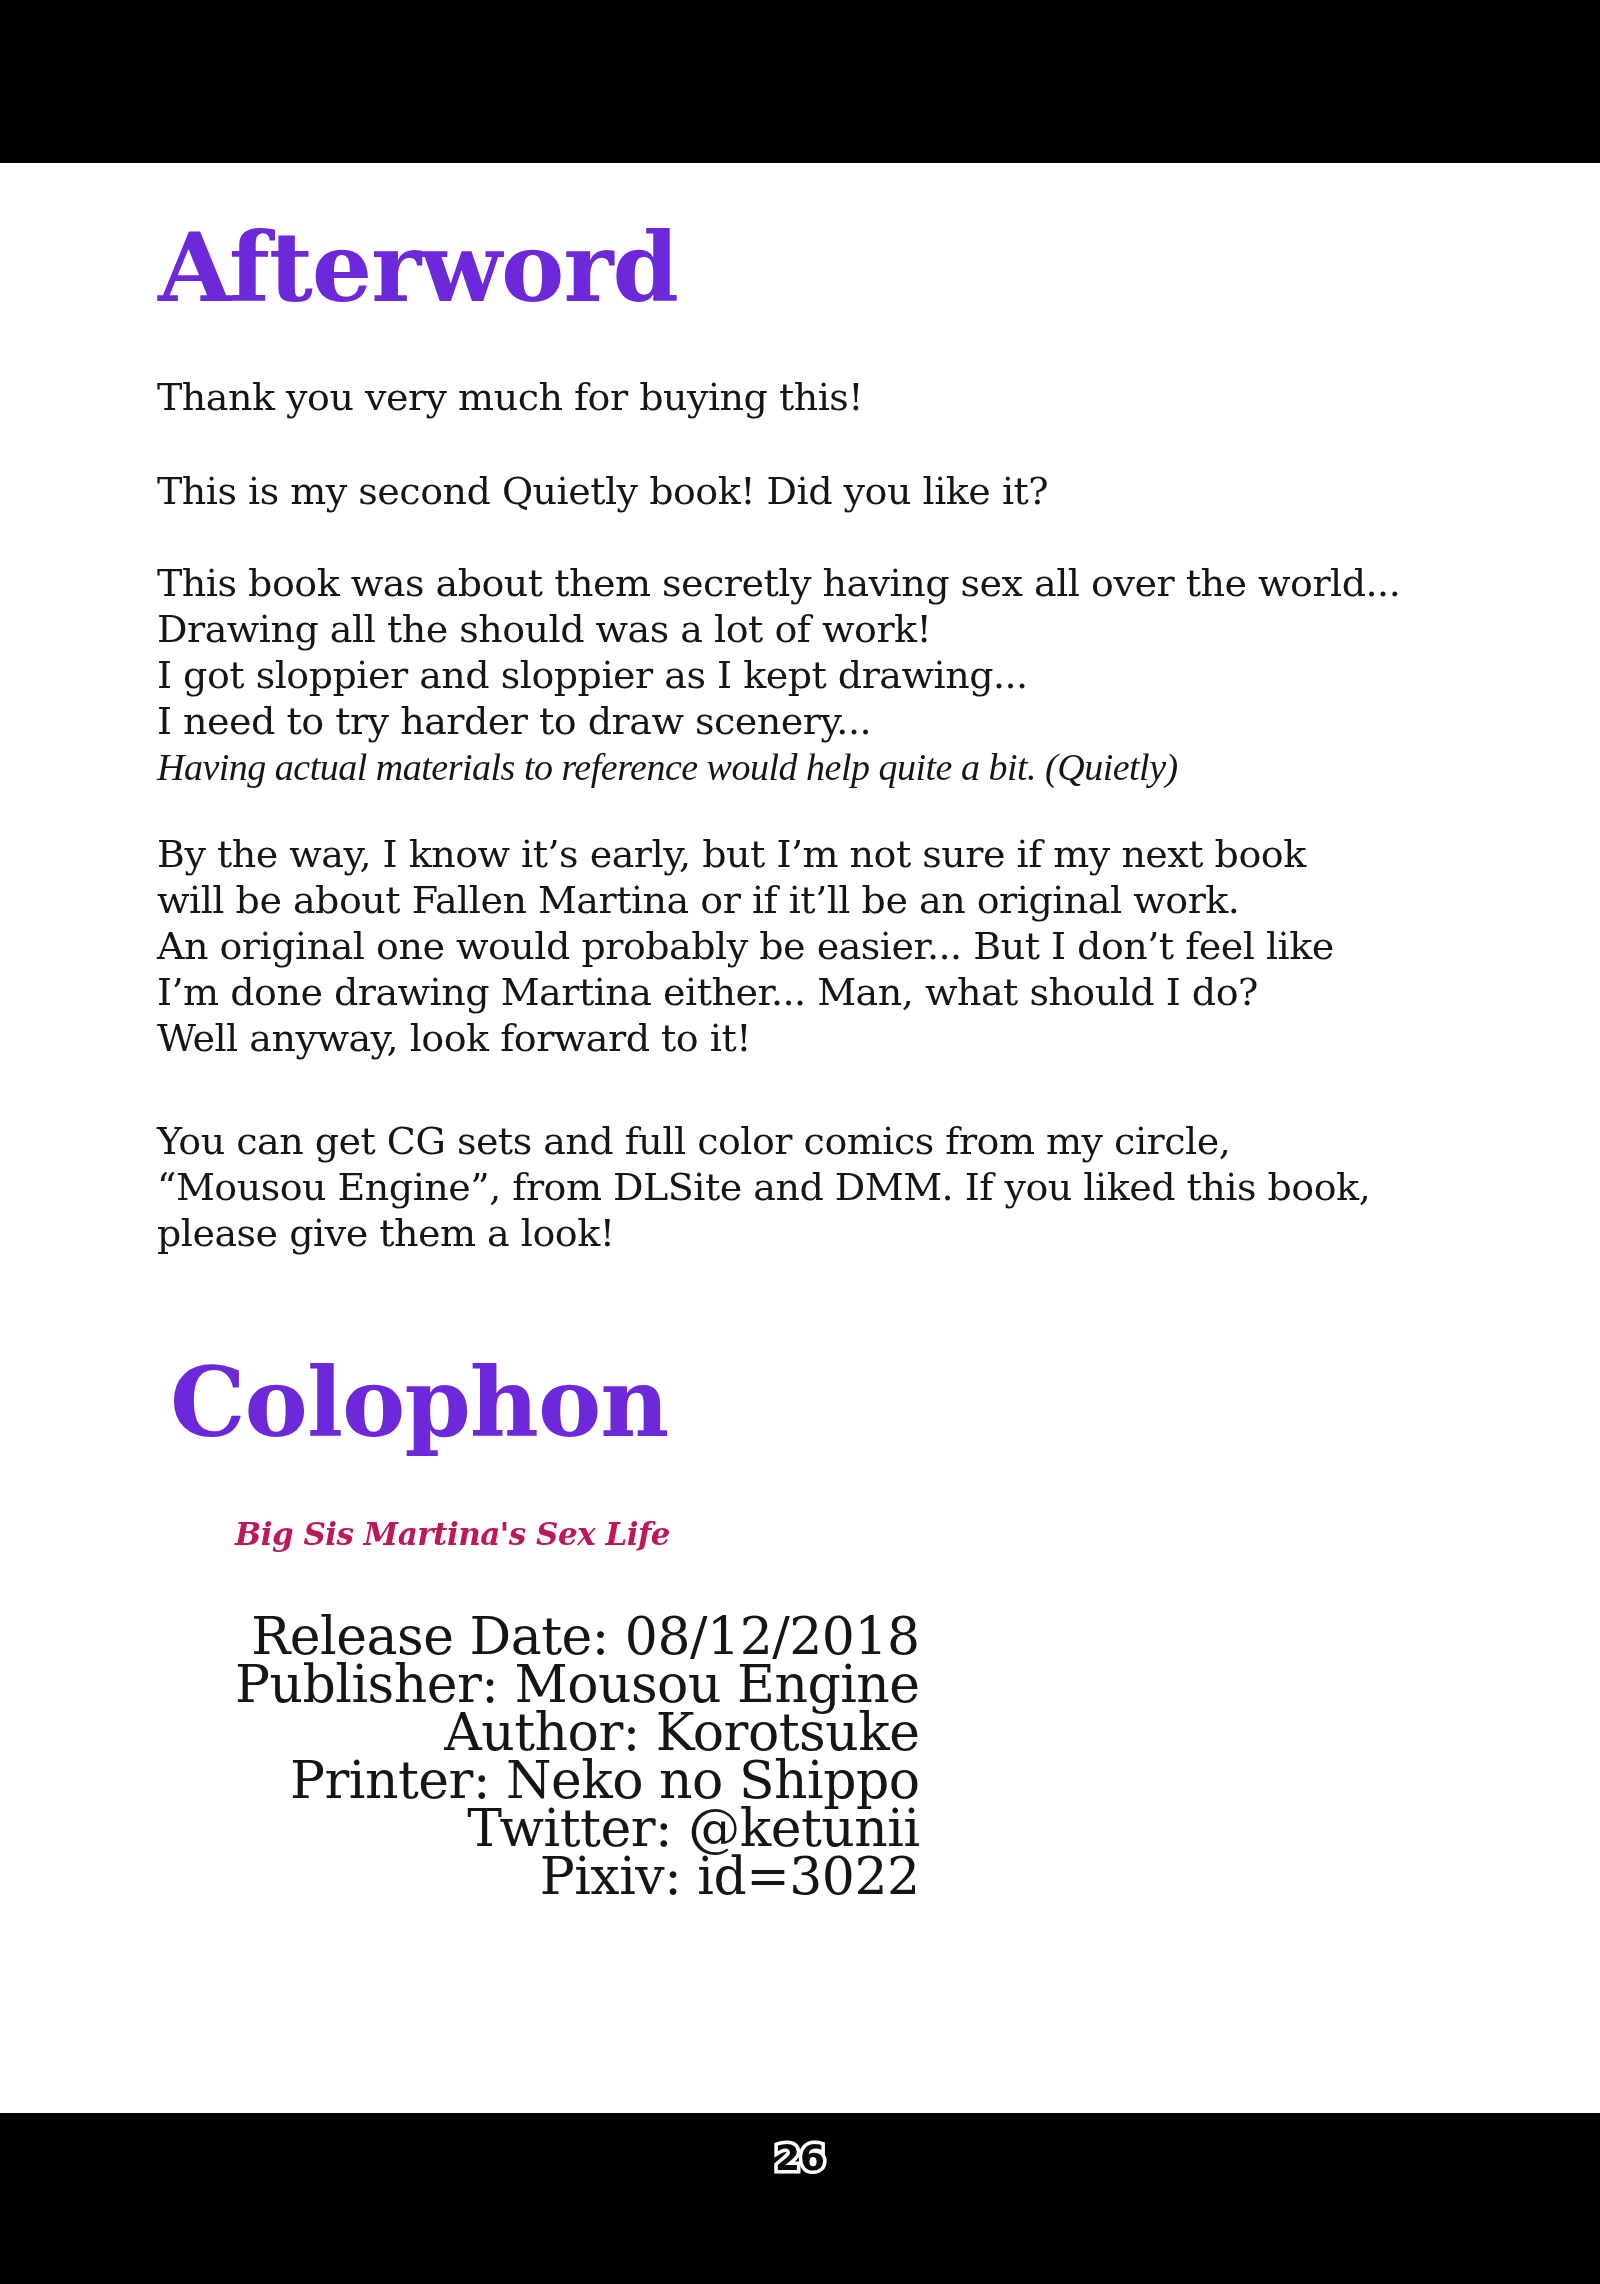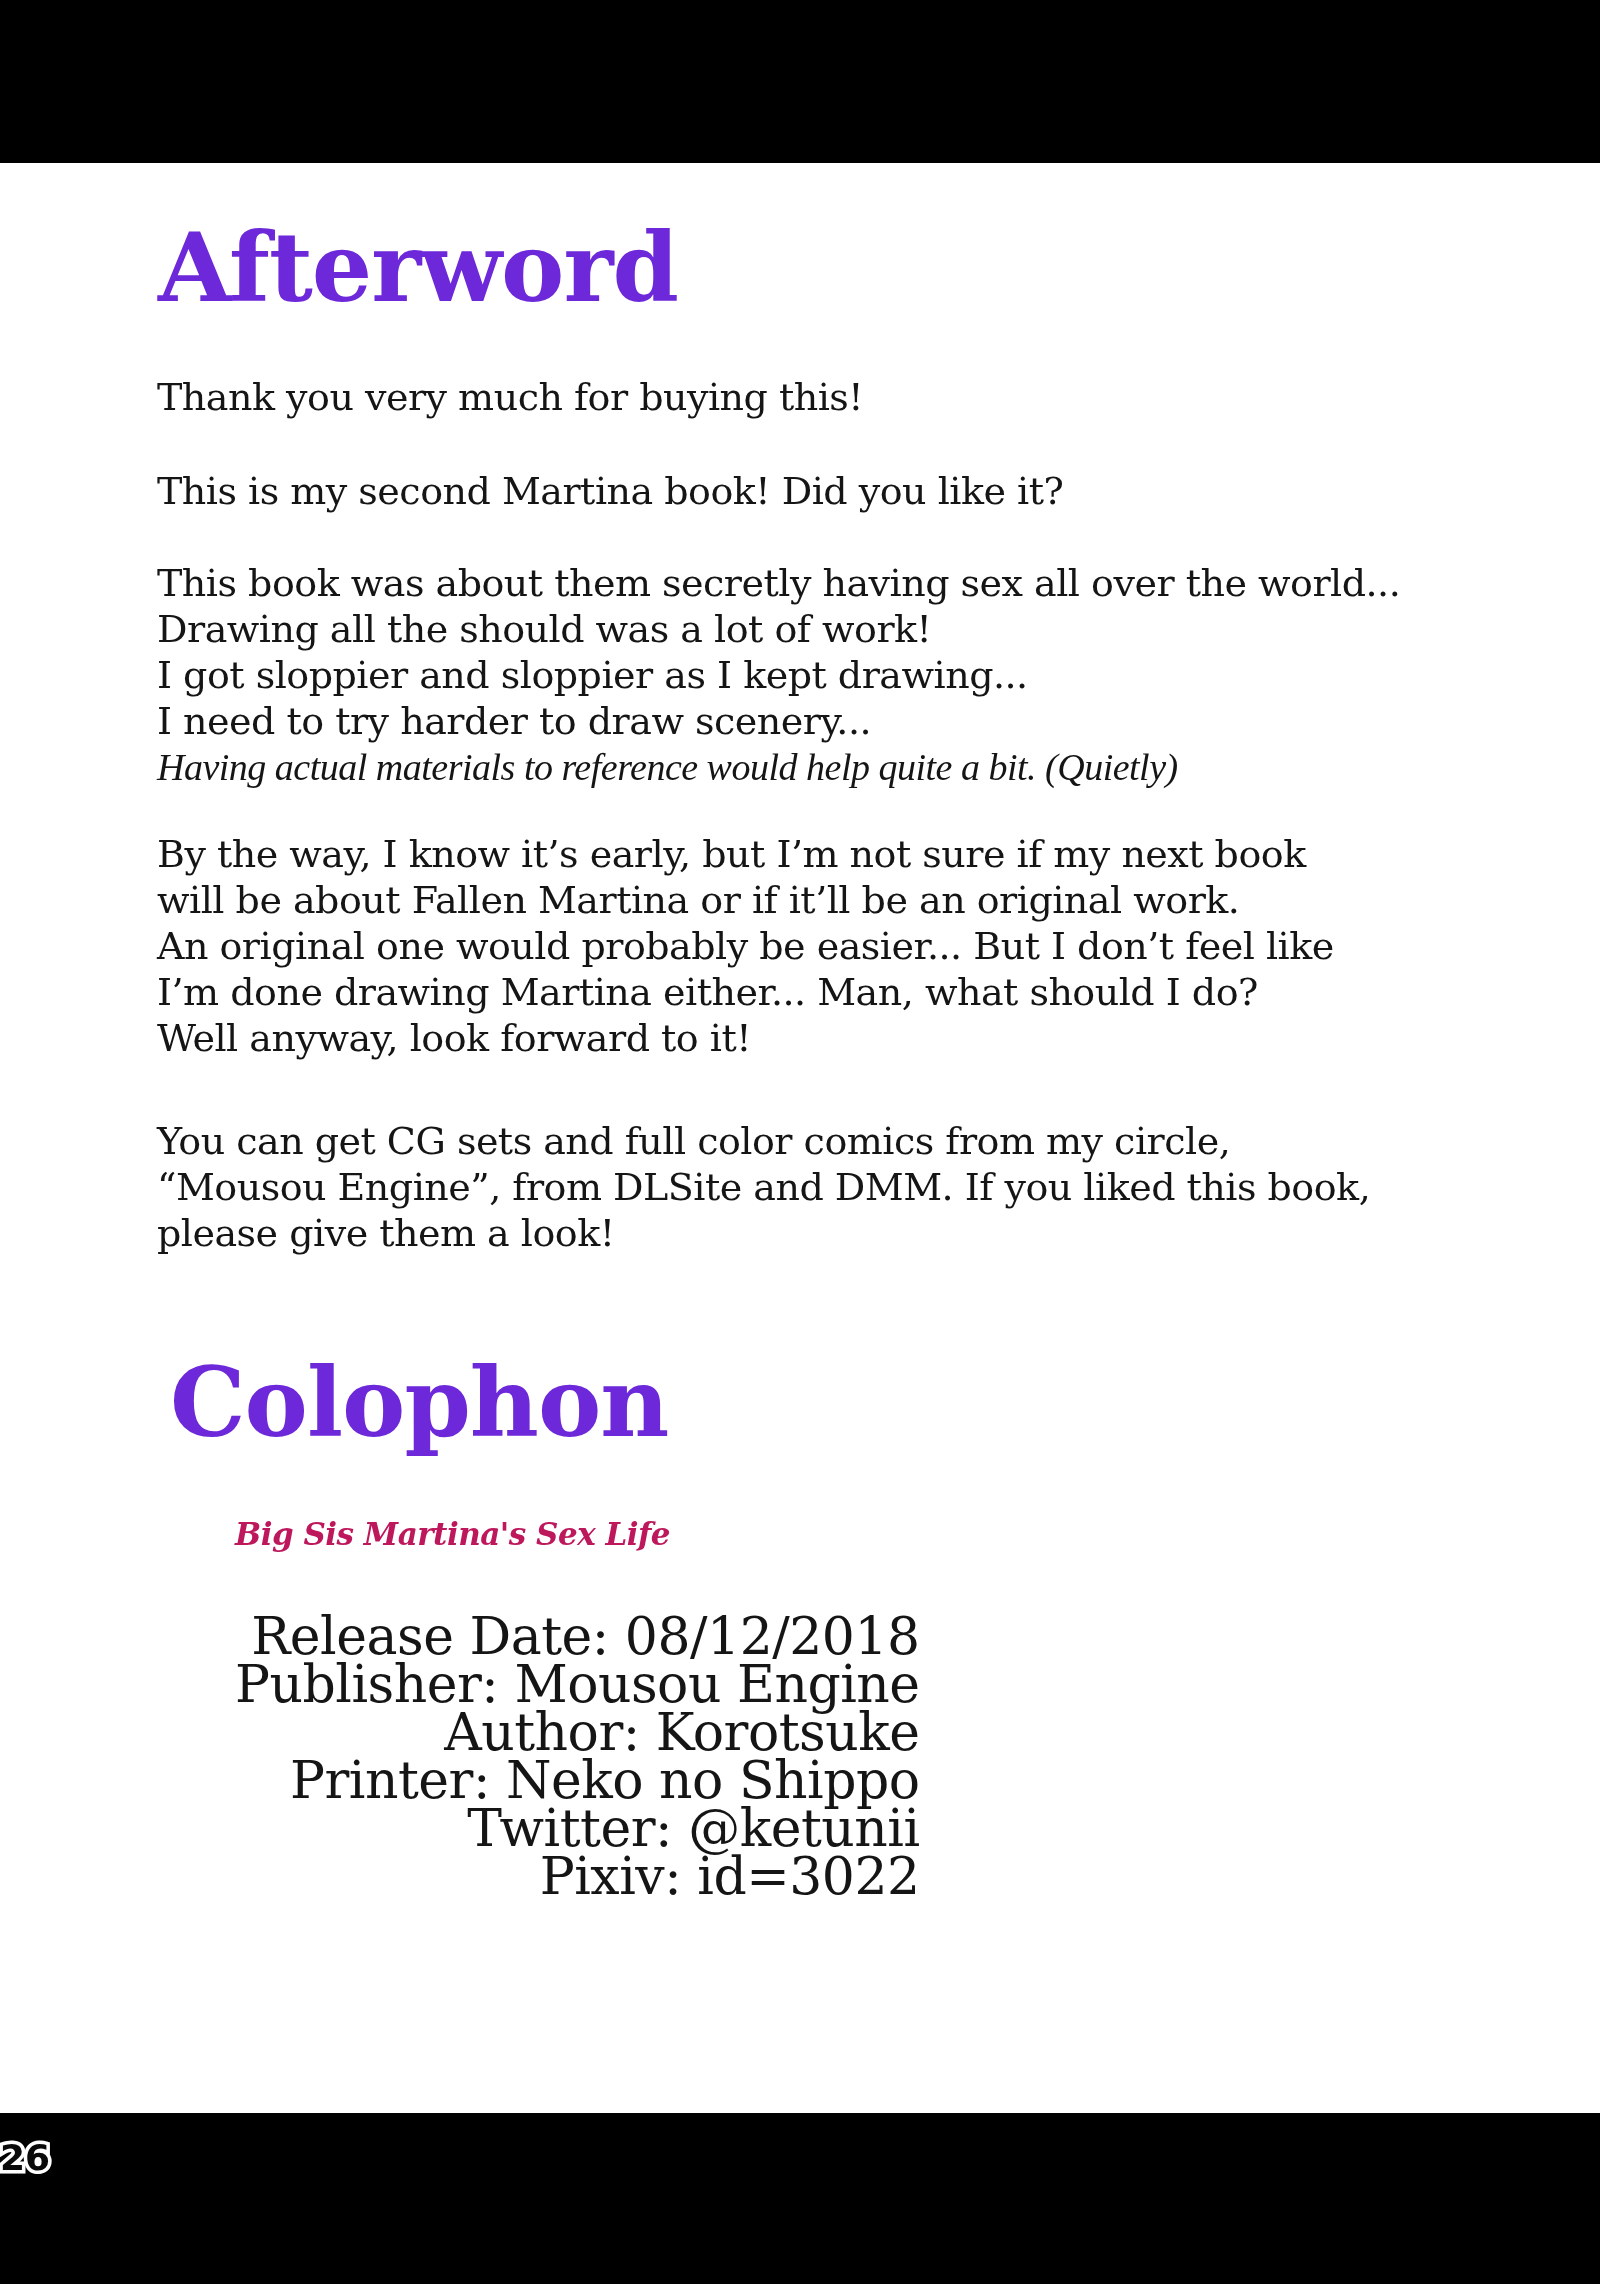--- a/index.html
+++ b/index.html
@@ -76,20 +76,21 @@
     letter-spacing: -0.5px;
     white-space: nowrap;
     text-align: right;
   }
 
   .page-number {
     position: absolute;
     top: 2138px;
     left: 0;
     width: 1600px;
+    text-align: center;
     font-family: "DejaVu Sans", sans-serif;
     font-weight: 700;
     font-size: 36px;
     line-height: 40px;
     color: #0a0a0a;
     -webkit-text-stroke: 7px #ffffff;
     paint-order: stroke fill;
     text-shadow:
       -3px 0 0 #fff, 3px 0 0 #fff, 0 -3px 0 #fff, 0 3px 0 #fff,
       -2px -2px 0 #fff, 2px 2px 0 #fff, -2px 2px 0 #fff, 2px -2px 0 #fff;
@@ -100,21 +101,21 @@
 
 <div class="bar top"></div>
 
 <h1 class="heading" id="afterword-heading">Afterword</h1>
 
 <div class="para" id="para1">
   <div class="line">Thank you very much for buying this!</div>
 </div>
 
 <div class="para" id="para2">
-  <div class="line">This is my second Martina book! Did you like it?</div>
+  <div class="line">This is my second Quietly book! Did you like it?</div>
 </div>
 
 <div class="para" id="para3">
   <div class="line">This book was about them secretly having sex all over the world...</div>
   <div class="line">Drawing all the should was a lot of work!</div>
   <div class="line">I got sloppier and sloppier as I kept drawing...</div>
   <div class="line">I need to try harder to draw scenery...</div>
   <div class="line italic">Having actual materials to reference would help quite a bit. (Quietly)</div>
 </div>
 

